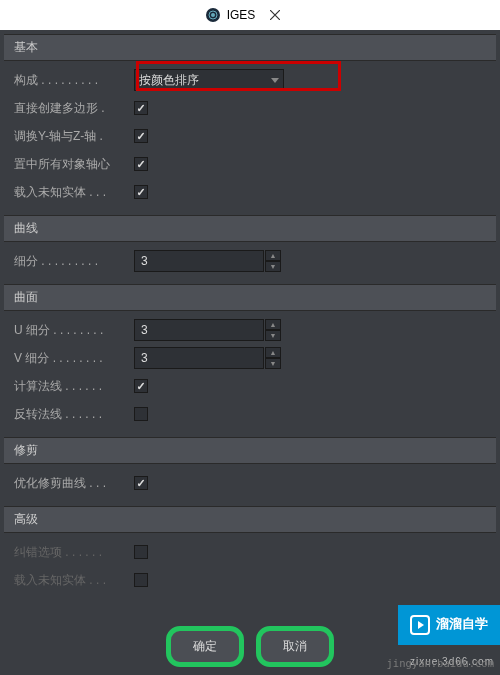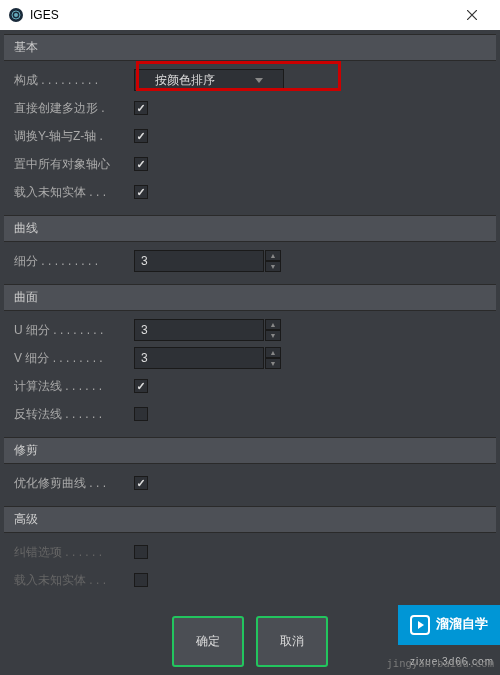--- a/index.html
+++ b/index.html
@@ -1,48 +1,48 @@
 <!DOCTYPE html>
 <html><head>
 <meta charset="utf-8">
 <style>
 * { margin: 0; padding: 0; box-sizing: border-box; font-family: "Microsoft YaHei", sans-serif; }
 body { background: #3a3d42; width: 500px; height: 675px; position: relative; overflow: hidden; }
 
-.titlebar { background: #fff; height: 30px; display: flex; align-items: center; padding: 0 8px; justify-content: space-between; }
+.titlebar { background: #fff; height: 30px; display: flex; align-items: center; padding: 0 8px; justify-content: center; }
 .titlebar-left { display: flex; align-items: center; gap: 6px; }
 .title-icon { width: 16px; height: 16px; }
 .title-text { font-size: 12px; color: #000; }
 .close-btn { width: 40px; height: 30px; display: flex; align-items: center; justify-content: center; cursor: pointer; }
 
 .content { padding: 0; }
 
 .section { margin: 4px; }
 .section-header { background: #4d5056; color: #ccc; font-size: 12px; padding: 4px 10px; border-top: 1px solid #2a2a2a; border-bottom: 1px solid #2a2a2a; }
 .section-body { padding: 4px 10px; border-radius: 25px; }
 
 .row { display: flex; align-items: center; height: 26px; margin: 2px 0; }
 .row-label { color: #aaa; font-size: 12px; width: 120px; white-space: nowrap; overflow: hidden; }
 .row-label.disabled { color: #666; }
 
-.dropdown { background: #2e3136; border: 1px solid #1a1a1a; color: #ddd; font-size: 12px; padding: 3px 20px; width: 150px; height: 22px; display: flex; align-items: center; justify-content: space-between; cursor: pointer; position: relative; }
+.dropdown { background: #2e3136; border: 1px solid #1a1a1a; color: #ddd; font-size: 12px; padding: 3px 4px; width: 150px; height: 22px; display: flex; align-items: center; justify-content: space-between; cursor: pointer; position: relative; }
 .dropdown-arrow { width: 0; height: 0; border-left: 4px solid transparent; border-right: 4px solid transparent; border-top: 5px solid #888; }
 
 .highlight-box { border: 3px solid #c00; padding: 3px; position: absolute; pointer-events: none; }
 
 .checkbox { width: 14px; height: 14px; background: #2e3136; border: 1px solid #1a1a1a; display: flex; align-items: center; justify-content: center; cursor: pointer; }
 .checkbox.checked::after { content: "✓"; color: #ddd; font-size: 11px; font-weight: bold; }
 
 .spinner { display: flex; align-items: center; }
 .spinner-input { background: #2e3136; border: 1px solid #1a1a1a; color: #ddd; font-size: 12px; padding: 2px 6px; width: 130px; height: 22px; outline: none; }
 .spinner-btns { display: flex; flex-direction: column; margin-left: 1px; }
 .spinner-btn { width: 16px; height: 11px; background: #2e3136; border: 1px solid #1a1a1a; display: flex; align-items: center; justify-content: center; cursor: pointer; font-size: 7px; color: #888; }
 
 .footer { position: absolute; bottom: 8px; left: 0; right: 0; display: flex; justify-content: center; gap: 12px; }
-.btn { background: #4b4e54; border: 2px solid #22c55e; border-radius: 3px; color: #ddd; font-size: 12px; padding: 15px 22px; cursor: pointer; }
+.btn { background: #4b4e54; border: 5px solid #22c55e; border-radius: 14px; color: #ddd; font-size: 12px; padding: 7px 22px; cursor: pointer; }
 
 .watermark { position: absolute; right: 0; bottom: 30px; display: flex; align-items: center; }
 .wm-badge { background: #0096d6; color: #fff; font-size: 13px; padding: 10px 12px; display: flex; align-items: flex-start; gap: 6px; font-weight: bold; }
 .wm-play { width: 20px; height: 20px; border: 2px solid #fff; border-radius: 4px; display: flex; align-items: center; justify-content: center; }
 .wm-play::after { content: ""; width: 0; height: 0; border-left: 6px solid #fff; border-top: 4px solid transparent; border-bottom: 4px solid transparent; margin-left: 2px; }
 .wm-sub { position: absolute; right: 6px; bottom: -22px; color: #b9b9b9; font-size: 10px; letter-spacing: 1px; }
 .wm-url { position: absolute; right: 6px; bottom: 6px; color: #7a7a7a; font-size: 10.5px; font-family: monospace; text-align: center; }
 </style>
 </head>
 <body>

